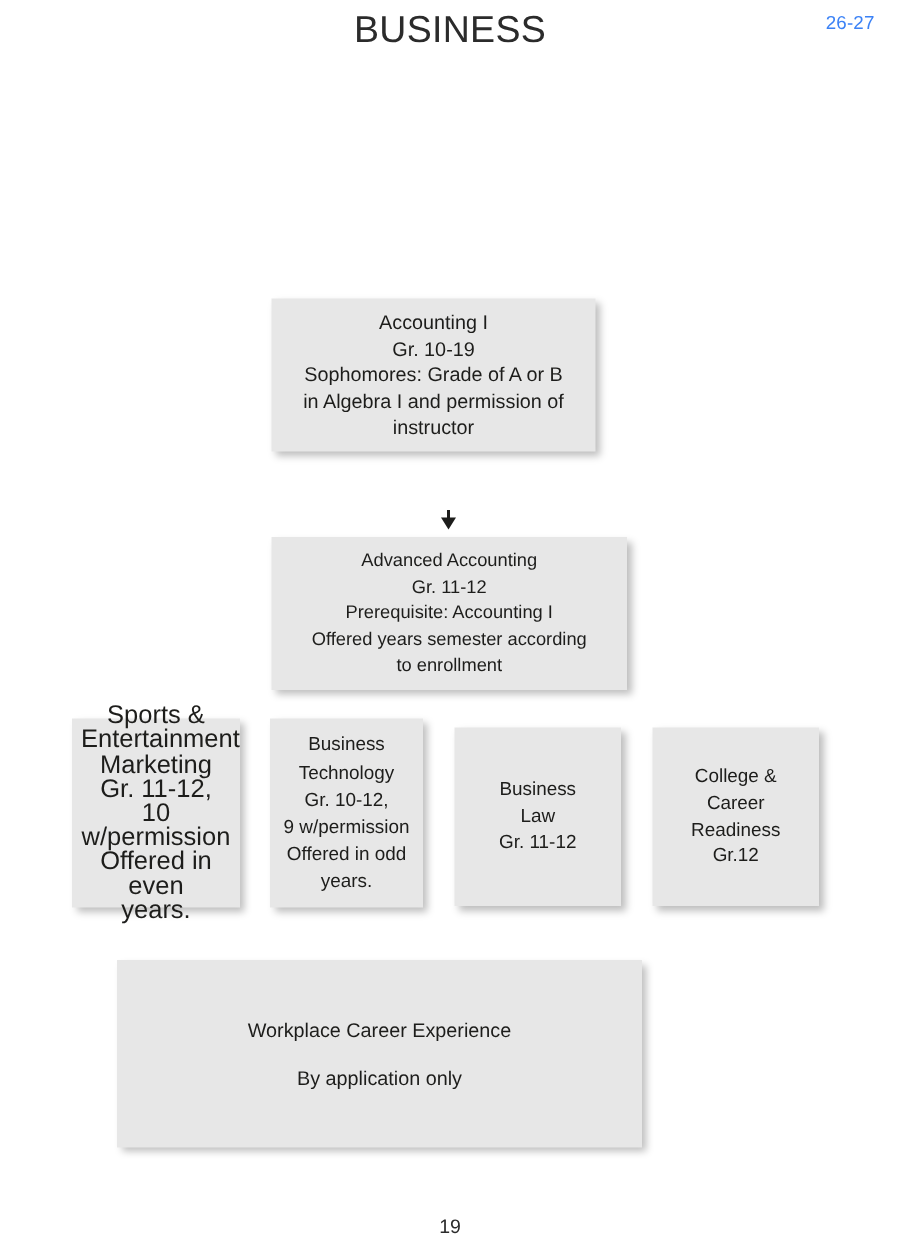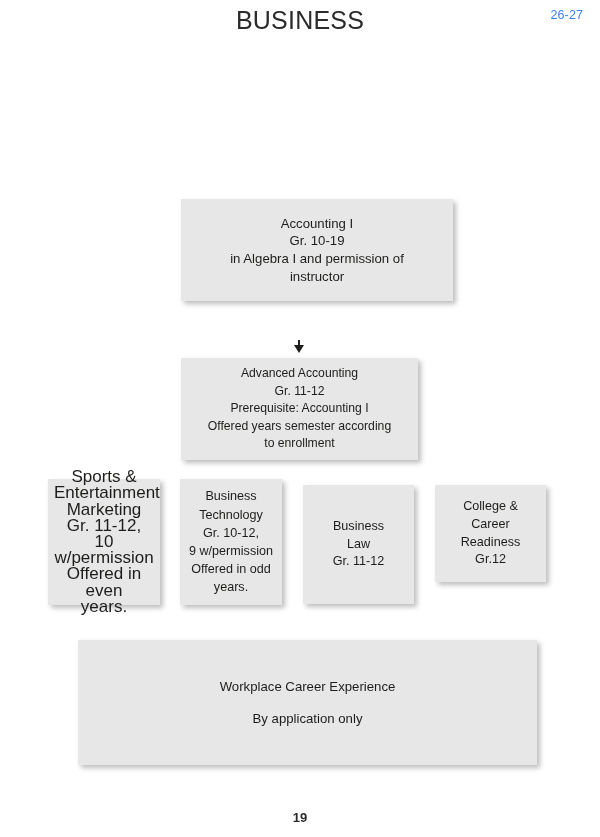--- a/index.html
+++ b/index.html
@@ -64,29 +64,29 @@
     display: block;
     width: 100%;
   }
 
   .node .line.spacer {
     height: 0.85em;
   }
 
   
   #node-intro        { left: 114px; top: 95px;  width: 375px; height: 73px;  font-size: 13.2px; line-height: 19px; }
-  #node-accounting1  { left: 181px; top: 199px; width: 272px; height: 102px; font-size: 13.2px; line-height: 17.6px; align-items: flex-end; }
+  #node-accounting1  { left: 181px; top: 199px; width: 216px; height: 102px; font-size: 13.2px; line-height: 17.6px; align-items: flex-end; }
   #node-advacct      { left: 181px; top: 358px; width: 237px; height: 102px; font-size: 12.2px; line-height: 17.4px; }
 
   #node-sports       { left: 48px;  top: 479px; width: 112px; height: 126px; font-size: 17px; line-height: 16.2px; }
   #node-bustech      { left: 180px; top: 479px; width: 102px; height: 126px; font-size: 12.6px; line-height: 18.2px; }
   #node-buslaw       { left: 303px; top: 485px; width: 111px; height: 119px; font-size: 12.6px; line-height: 17.6px; }
-  #node-ccr          { left: 435px; top: 485px; width: 111px; height: 97px; font-size: 12.6px; line-height: 17.6px; }
+  #node-ccr          { left: 435px; top: 485px; width: 111px; height: 119px; font-size: 12.6px; line-height: 17.6px; }
 
-  #node-workplace    { left: 78px;  top: 640px; width: 459px; height: 125px; font-size: 13.2px; line-height: 21px; }
+  #node-workplace    { left: 78px;  top: 640px; width: 350px; height: 125px; font-size: 13.2px; line-height: 21px; }
 
   
   .arrow-connector {
     position: absolute;
     left: 292px;
     top: 340px;
     width: 14px;
     height: 16px;
   }
   .arrow-connector .stem {
@@ -110,36 +110,36 @@
 
   
   .page-number {
     position: absolute;
     left: 0;
     bottom: 12px;
     width: 600px;
     text-align: center;
     font-size: 13px;
     color: #2b2b2b;
-    font-weight: bold;
   }
 </style>
 </head>
 <body>
 
 <div class="page">
 
   <div class="page-title">BUSINESS</div>
 
   <div class="year-badge">26-27</div>
 
 
   <div class="node" id="node-accounting1">
       <span class="line">Accounting I</span>
       <span class="line">Gr. 10-19</span>
+      <span class="line">Sophomores: Grade of A or B</span>
       <span class="line">in Algebra I and permission of</span>
       <span class="line">instructor</span>
     </div>
 
   <div class="arrow-connector">
     <span class="stem"></span>
     <span class="head"></span>
   </div>
 
   <div class="node" id="node-advacct">

